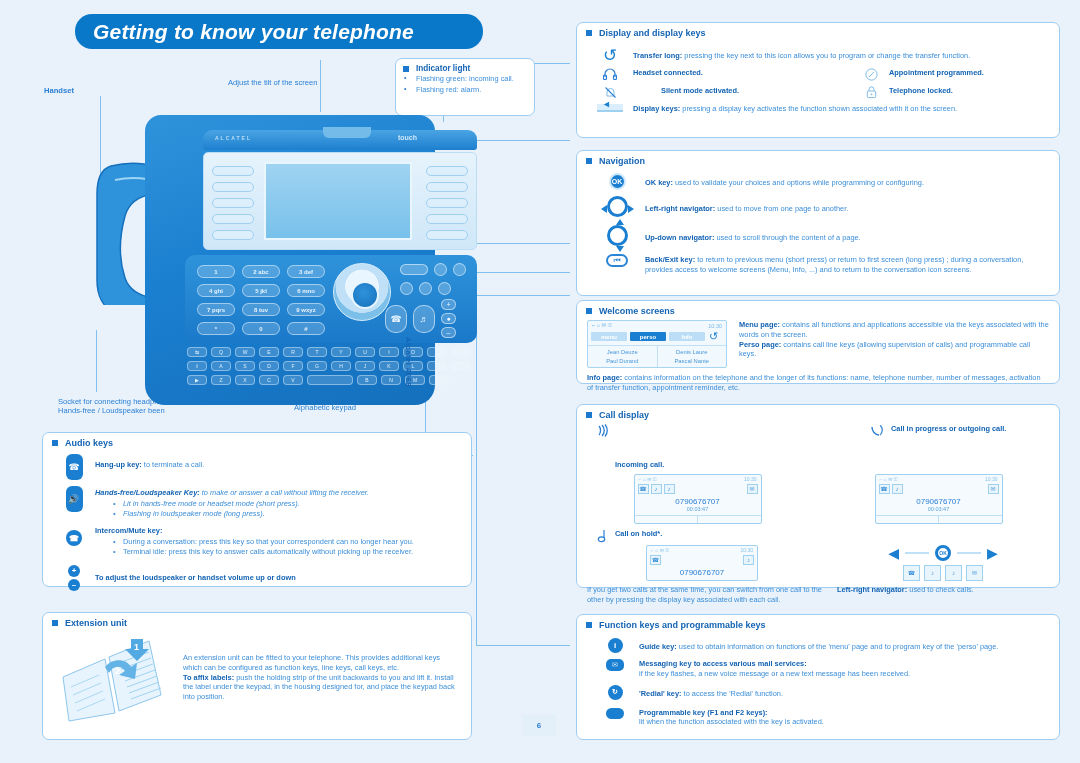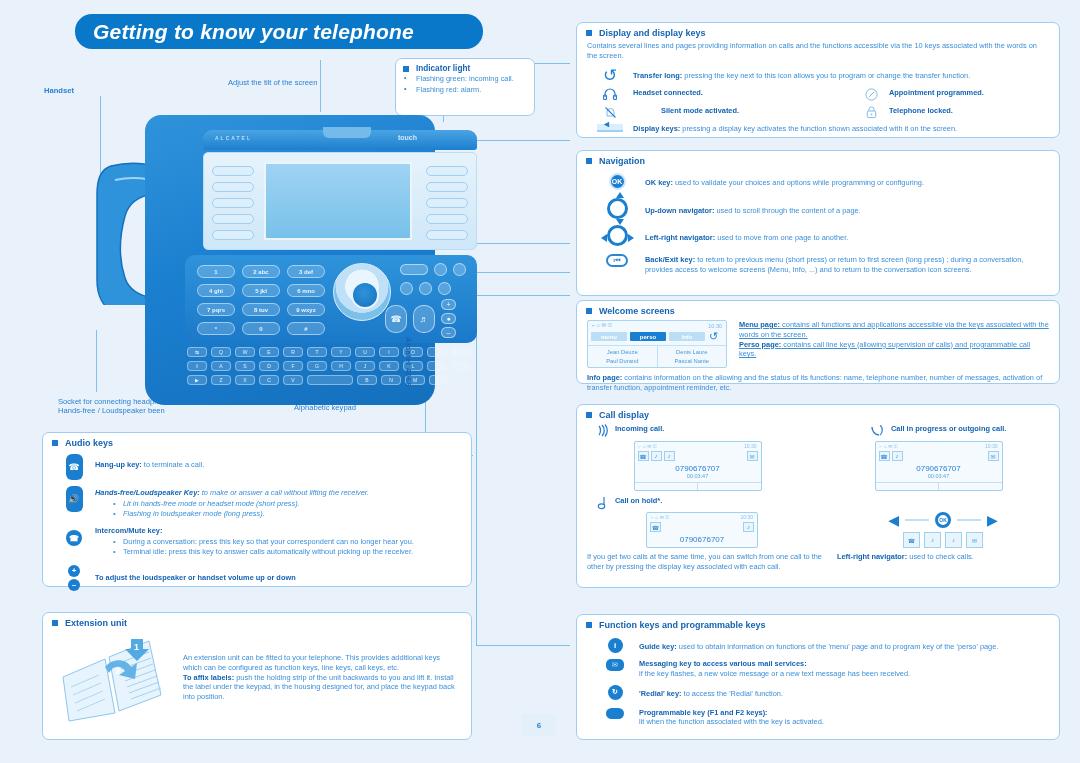--- a/index.html
+++ b/index.html
@@ -518,21 +518,20 @@
       <br>
       <span class="b">To affix labels:</span><span> push the holding strip of the unit backwards to you and lift it. Install the label under the keypad, in the housing designed for, and place the keypad back into position.</span>
     </div>
   </div>
 
   <div class="box" style="left:576px; top:22px; width:484px; height:116px;">
     <div class="box-title">
       <span class="sq"></span>
       <span>Display and display keys</span>
     </div>
-    <div class="body-text" style="padding:0 10px 0 10px;">Contains several lines and pages providing information on calls and the functions accessible via the 10 keys associated with the words on the screen.</div>
 
     <div class="row" style="padding:6px 10px 0 10px;">
       <div class="ico" style="width:46px;">
         <span style="font-size:17px; color:#1a7fd0; line-height:1;">↺</span>
       </div>
       <div class="body-text" style="padding-top:4px;">
         <span class="b">Transfer long:</span><span> pressing the key next to this icon allows you to program or change the transfer function.</span>
       </div>
     </div>
 
@@ -600,44 +599,44 @@
 
     <div class="row" style="padding:4px 10px 0 12px;">
       <div class="ico" style="width:56px;">
         <div class="circle-btn">OK</div>
       </div>
       <div class="body-text" style="padding-top:5px;">
         <span class="b">OK key:</span><span> used to validate your choices and options while programming or configuring.</span>
       </div>
     </div>
 
+    <div class="row" style="padding:6px 10px 0 12px;">
+      <div class="ico" style="width:56px;">
+        <div class="nav-ico">
+          <span class="arrowL"></span>
+          <span class="arrowR"></span>
+        </div>
+      </div>
+      <div class="body-text" style="padding-top:8px;">
+        <span class="b">Left-right navigator:</span><span> used to move from one page to another.</span>
+      </div>
+    </div>
+
     <div class="row" style="padding:8px 10px 0 12px;">
       <div class="ico" style="width:56px;">
         <div class="nav-ico">
           <span class="arrowU"></span>
           <span class="arrowD"></span>
         </div>
       </div>
       <div class="body-text" style="padding-top:8px;">
         <span class="b">Up-down navigator:</span><span> used to scroll through the content of a page.</span>
       </div>
     </div>
 
-    <div class="row" style="padding:6px 10px 0 12px;">
-      <div class="ico" style="width:56px;">
-        <div class="nav-ico">
-          <span class="arrowL"></span>
-          <span class="arrowR"></span>
-        </div>
-      </div>
-      <div class="body-text" style="padding-top:8px;">
-        <span class="b">Left-right navigator:</span><span> used to move from one page to another.</span>
-      </div>
-    </div>
-
     <div class="row" style="padding:8px 10px 0 12px;">
       <div class="ico" style="width:56px;">
         <div class="pill-key">⏮</div>
       </div>
       <div class="body-text" style="padding-top:1px;">
         <span class="b">Back/Exit key:</span><span> to return to previous menu (short press) or return to first screen (long press) ; during a conversation, provides access to welcome screens (Menu, Info, ...) and to return to the conversation icon screens.</span>
       </div>
     </div>
   </div>
 
@@ -665,47 +664,47 @@
             <div>Jean Deuze</div>
             <div>Paul Durand</div>
           </div>
           <div>
             <div>Denis Laure</div>
             <div>Pascal Nante</div>
           </div>
         </div>
       </div>
 
-      <div class="body-text" style="padding-left:12px;text-decoration:underline;">
+      <div class="body-text" style="padding-left:12px;">
         <span class="b">Menu page:</span><span> contains all functions and applications accessible via the keys associated with the words on the screen.</span>
         <br>
         <span class="b">Perso page:</span><span> contains call line keys (allowing supervision of calls) and programmable call keys.</span>
       </div>
     </div>
 
     <div class="body-text" style="padding:5px 12px 0 10px;">
-      <span class="b">Info page:</span><span> contains information on the allowing and the status of its functions: name, telephone number, number of messages, activation of transfer function, appointment reminder, etc.</span>
+      <span class="b">Info page:</span><span> contains information on the telephone and the longer of its functions: name, telephone number, number of messages, activation of transfer function, appointment reminder, etc.</span>
     </div>
   </div>
 
   <div class="box" style="left:576px; top:404px; width:484px; height:184px;">
     <div class="box-title">
       <span class="sq"></span>
       <span>Call display</span>
     </div>
 
     <div class="row" style="padding:1px 0 0 12px;">
       <div class="ico" style="width:26px;">
         <svg width="12" height="13" viewBox="0 0 12 13">
           <path d="M3,2 C5,4 5,9 3,11" fill="none" stroke="#2a7fd4" stroke-width="1.3"></path>
           <path d="M6,1 C9,4 9,9 6,12" fill="none" stroke="#2a7fd4" stroke-width="1.3"></path>
           <path d="M9,0.5 C12,4 12,9 9,12.5" fill="none" stroke="#2a7fd4" stroke-width="1.3"></path>
         </svg>
       </div>
-      <div class="body-text b" style="width:250px;">Incoming call.</div>
+      <div class="body-text b" style="width:250px;margin-top:36px;">Incoming call.</div>
       <div class="ico" style="width:26px;">
         <svg width="16" height="13" viewBox="0 0 16 13">
           <path d="M2,3 C2,7 5,11 9,11" fill="none" stroke="#2a7fd4" stroke-width="1.4"></path>
           <path d="M10,1.5 C13,3 13,9 10,11" fill="none" stroke="#2a7fd4" stroke-width="1.2"></path>
         </svg>
       </div>
       <div class="body-text b">Call in progress or outgoing call.</div>
     </div>
 
     <div class="row" style="padding:4px 0 0 0; justify-content:space-around;">

